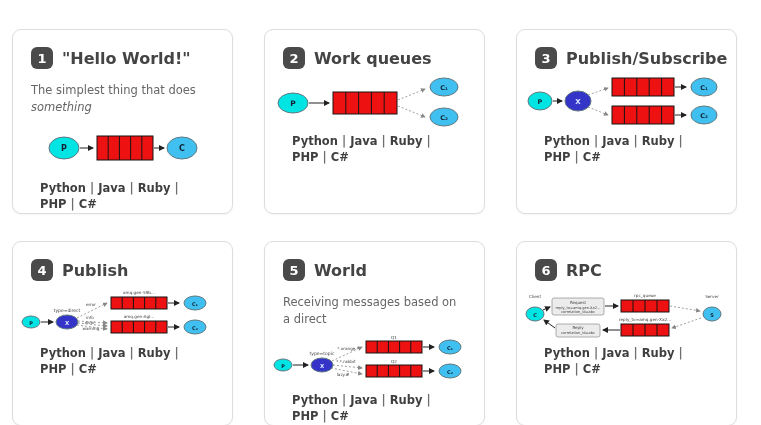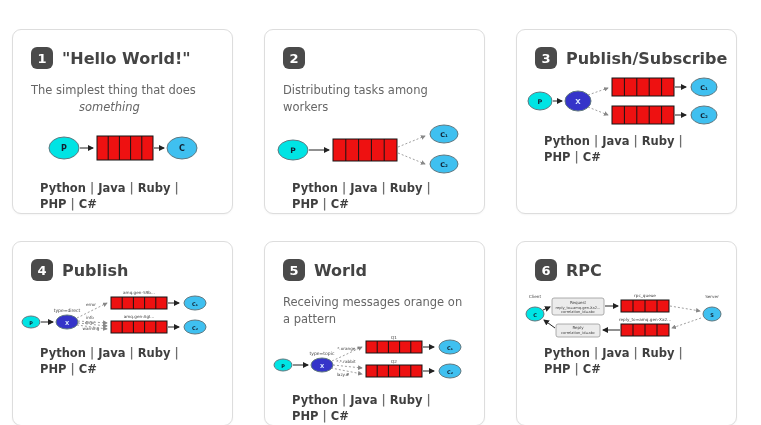--- a/index.html
+++ b/index.html
@@ -3,21 +3,21 @@
 <meta charset="utf-8">
 <style>
   html,body{margin:0;padding:0;background:#fff;}
   body{width:761px;height:425px;overflow:hidden;font-family:"DejaVu Sans","Liberation Sans",sans-serif;}
   .grid{display:grid;grid-template-columns:repeat(3,221px);grid-template-rows:185px 185px;column-gap:31px;row-gap:27px;padding:10px 0 0 12px;}
   .card{box-sizing:border-box;background:#fff;border:1px solid #ddd;border-radius:9px;padding:17px 17px 0 18px;box-shadow:0 1px 2px rgba(0,0,0,.04);}
   .hdr{display:flex;align-items:center;gap:9px;}
   .badge{width:22px;height:22px;border-radius:6px;color:#fff;font-weight:bold;font-size:13px;display:flex;align-items:center;justify-content:center;flex:0 0 22px;}
   .title{font-size:16px;font-weight:bold;color:#444;white-space:nowrap;}
   .desc{margin:13px 0 0;font-size:11.5px;line-height:17px;color:#666;max-width:180px;}
-  .desc em{font-style:italic;margin-left:48px;}
+  .desc em{font-style:italic;}
   .dia{height:54px;margin-top:5px;display:flex;align-items:center;justify-content:center;}
   .dia svg{display:block;overflow:visible;}
   .langs{margin:5px 9px 0;font-size:11.5px;font-weight:bold;color:#3f3f3f;line-height:16px;max-width:186px;}
   .langs a{color:#3f3f3f;text-decoration:none;cursor:pointer;}
   .sep{color:#6e6e6e;}
   .nlabel{font-weight:bold;fill:#123;}
   .tiny{fill:#444;}
   .qrect{stroke:#151515;stroke-width:1;}
   .qline{stroke:#151515;stroke-width:1;}
   .ell{stroke:#607880;stroke-width:1;}
@@ -69,22 +69,22 @@
           <text class="nlabel" x="134" y="27" font-size="8" text-anchor="middle">C</text>
         </g>
       </svg>
     </div>
     <p class="langs"><a>Python</a><span class="sep"> | </span><a>Java</a><span class="sep"> | </span><a>Ruby</a><span class="sep"> | </span><a>PHP</a><span class="sep"> | </span><a>C#</a></p>
   </div>
 
   <div class="card">
     <div class="hdr">
       <div class="badge" style="background: rgb(74, 74, 74);">2</div>
-    </div>
-    <p class="desc"><span>Distributing tasks among workers</span></p>
+      <div class="title">Work queues</div>
+    </div>
     <div class="dia">
       <svg width="200" height="52" viewBox="0 0 200 52">
         <g>
           <ellipse class="ell" cx="18" cy="28" rx="15" ry="10" fill="#00e4e4"></ellipse>
           <text class="nlabel" x="18" y="31" font-size="7.5" text-anchor="middle">P</text>
         </g>
         <line class="arrow" x1="34" y1="28" x2="54" y2="28" marker-end="url(#arw)"></line>
         <g>
           <rect class="qrect" x="58" y="17" width="64" height="22" fill="#ee1111"></rect>
           <line class="qline" x1="70.8" y1="17" x2="70.8" y2="39"></line>
@@ -208,21 +208,21 @@
       </svg>
     </div>
     <p class="langs"><a>Python</a><span class="sep"> | </span><a>Java</a><span class="sep"> | </span><a>Ruby</a><span class="sep"> | </span><a>PHP</a><span class="sep"> | </span><a>C#</a></p>
   </div>
 
   <div class="card">
     <div class="hdr">
       <div class="badge" style="background: rgb(74, 74, 74);">5</div>
       <div class="title">World</div>
     </div>
-    <p class="desc"><span>Receiving messages orange on a pattern</span></p>
+    <p class="desc"><span>Receiving messages based on a direct</span></p>
     <div class="dia">
       <svg width="205" height="55" viewBox="0 0 205 55">
         <g>
           <ellipse class="ell" cx="10" cy="32" rx="9" ry="6" fill="#00e4e4"></ellipse>
           <text class="nlabel" x="10" y="34.5" font-size="5" text-anchor="middle">P</text>
         </g>
         <line class="arrow" x1="20" y1="32" x2="35" y2="32" marker-end="url(#arw)"></line>
         <g>
           <ellipse class="ell" cx="49" cy="32" rx="11" ry="7" fill="#3534c9"></ellipse>
           <text x="49" y="34.5" font-size="5.5" font-weight="bold" fill="#d8e6ff" text-anchor="middle">X</text>

